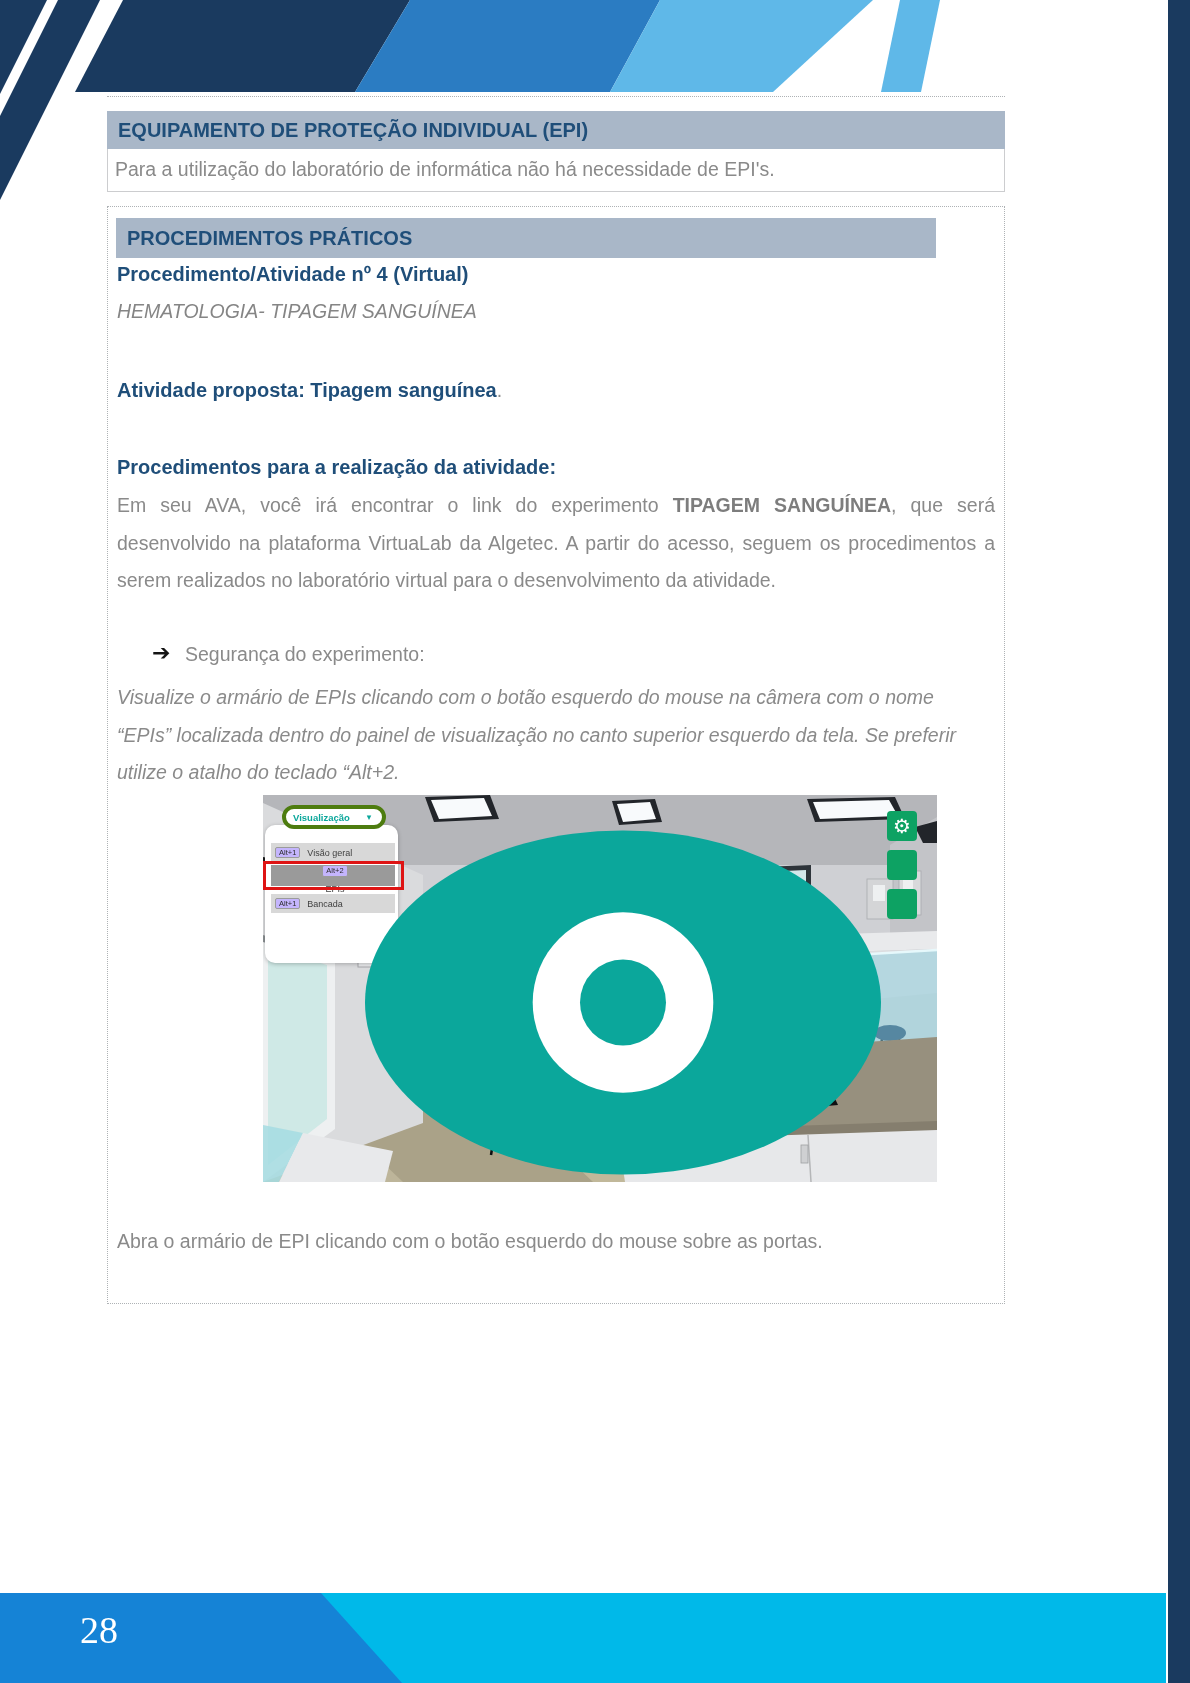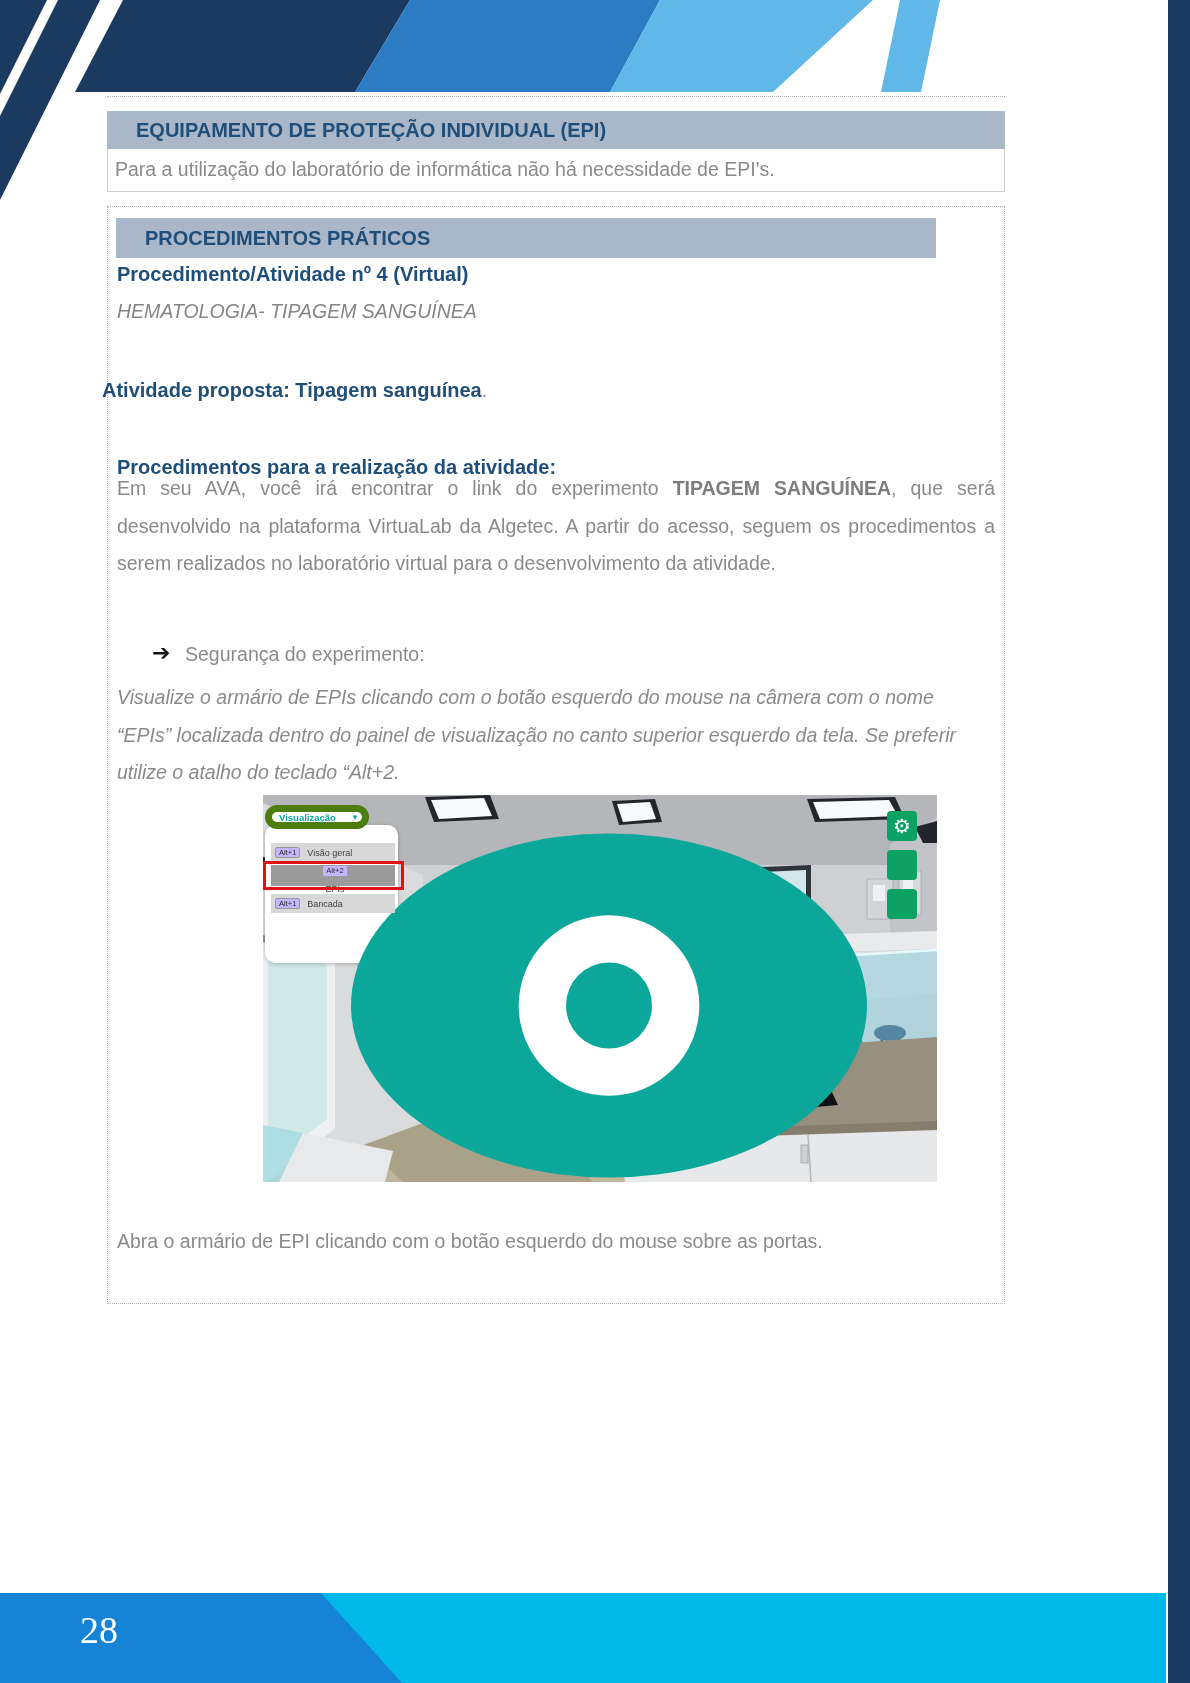--- a/index.html
+++ b/index.html
@@ -7,44 +7,44 @@
         font-family:"Liberation Sans","DejaVu Sans",sans-serif;}
   .abs{position:absolute;}
 
   
   .banner{left:0;top:0;width:1190px;height:200px;pointer-events:none;}
   .right-stripe{left:1168px;top:0;width:22px;height:1683px;background:#1a3a5f;}
 
   
   .sec1-rule{left:107px;top:96px;width:898px;border-top:1px dotted #aeb2b5;height:0;}
   .bar{background:#a9b7c8;color:#1f4e79;font-weight:bold;font-size:20px;line-height:38px;
-       padding-left:29px;box-sizing:border-box;}
+       padding-left:11px;box-sizing:border-box;}
   .sec1-bar{left:107px;top:111px;width:898px;height:38px;}
   .sec1-body{left:107px;top:149px;width:898px;height:43px;border:1px solid #cccdcf;border-top:none;
              box-sizing:border-box;color:#8a8a8a;font-size:19.5px;line-height:40px;padding-left:7px;}
   .sec2-box{left:107px;top:206px;width:898px;height:1098px;border:1px dotted #aeb2b5;box-sizing:border-box;}
   .sec2-bar{left:116px;top:218px;width:820px;height:40px;line-height:40px;}
 
   .h-blue{color:#1f4e79;font-weight:bold;font-size:20px;white-space:nowrap;}
   .it-gray{color:#858585;font-style:italic;font-size:19.5px;white-space:nowrap;}
   .gray{color:#8a8a8a;font-size:19.5px;}
-  .p1{left:117px;top:470px;width:878px;text-align:justify;line-height:37.5px;}
+  .p1{left:117px;top:487px;width:878px;text-align:justify;line-height:37.5px;}
   .p1 b{color:#7d7d7d;}
   .p2{left:117px;top:679px;width:876px;line-height:37.5px;font-style:italic;}
   .bullet-marker{left:152px;top:640px;font-size:22px;color:#141414;}
   .bullet-text{left:185px;top:643px;}
 
   
   .figure{left:263px;top:795px;width:674px;height:387px;overflow:hidden;background:#c9cace;}
   .figure svg{position:absolute;left:0;top:0;width:674px;height:387px;display:block;}
 
   
   .vp-body{left:2px;top:30px;width:133px;height:138px;background:#ffffff;border-radius:10px;
            box-shadow:0 1px 4px rgba(0,0,0,.25);}
-  .vp-pill{left:2px;top:10px;width:104px;height:24px;background:#ffffff;border:7px solid #4d7c0f;
+  .vp-pill{left:19px;top:10px;width:104px;height:24px;background:#ffffff;border:4px solid #4d7c0f;
            border-radius:14px;display:flex;align-items:center;gap:17px;padding:0 7px;box-sizing:border-box;}
   .vp-title{color:#0ba79b;font-weight:bold;font-size:9.5px;white-space:nowrap;}
   .vp-chev{color:#0ba79b;font-size:9px;line-height:1;}
   .vp-row{position:absolute;left:8px;width:124px;height:19px;background:#d8d8d8;display:flex;
           align-items:center;gap:7px;padding-left:4px;box-sizing:border-box;}
   .vp-row.sel{background:#9a9a9a;}
   .vp-key{background:#c4b5fd;border:1px solid #9b9b9b;border-radius:2px;font-size:7.5px;color:#2b2b2b;
           padding:1px 3px;line-height:1;white-space:nowrap;}
   .vp-label{font-size:9px;color:#3f3f3f;white-space:nowrap;}
   .red-box{left:0px;top:66px;width:141px;height:29px;border:3px solid #de1414;box-sizing:border-box;}
@@ -86,21 +86,21 @@
   </div>
 
   <div class="abs sec2-box"></div>
   <div class="abs bar sec2-bar">
     <span>PROCEDIMENTOS PRÁTICOS</span>
   </div>
 
   <div class="abs h-blue" style="left:117px;top:263px;">Procedimento/Atividade nº 4 (Virtual)</div>
   <div class="abs it-gray" style="left:117px;top:300px;">HEMATOLOGIA- TIPAGEM SANGUÍNEA</div>
 
-  <div class="abs" style="left:102px;top:379px;">
+  <div class="abs" style="left:117px;top:379px;">
     <span class="h-blue">Atividade proposta: Tipagem sanguínea</span><span class="gray">.</span>
   </div>
 
   <div class="abs h-blue" style="left:117px;top:456px;">Procedimentos para a realização da atividade:</div>
 
   <div class="abs gray p1">
     <span>Em seu AVA, você irá encontrar o link do experimento </span><b>TIPAGEM SANGUÍNEA</b><span>, que será desenvolvido na plataforma VirtuaLab da Algetec. A partir do acesso, seguem os procedimentos a serem realizados no laboratório virtual para o desenvolvimento da atividade.</span>
   </div>
 
   <div class="abs bullet-marker">➔</div>

